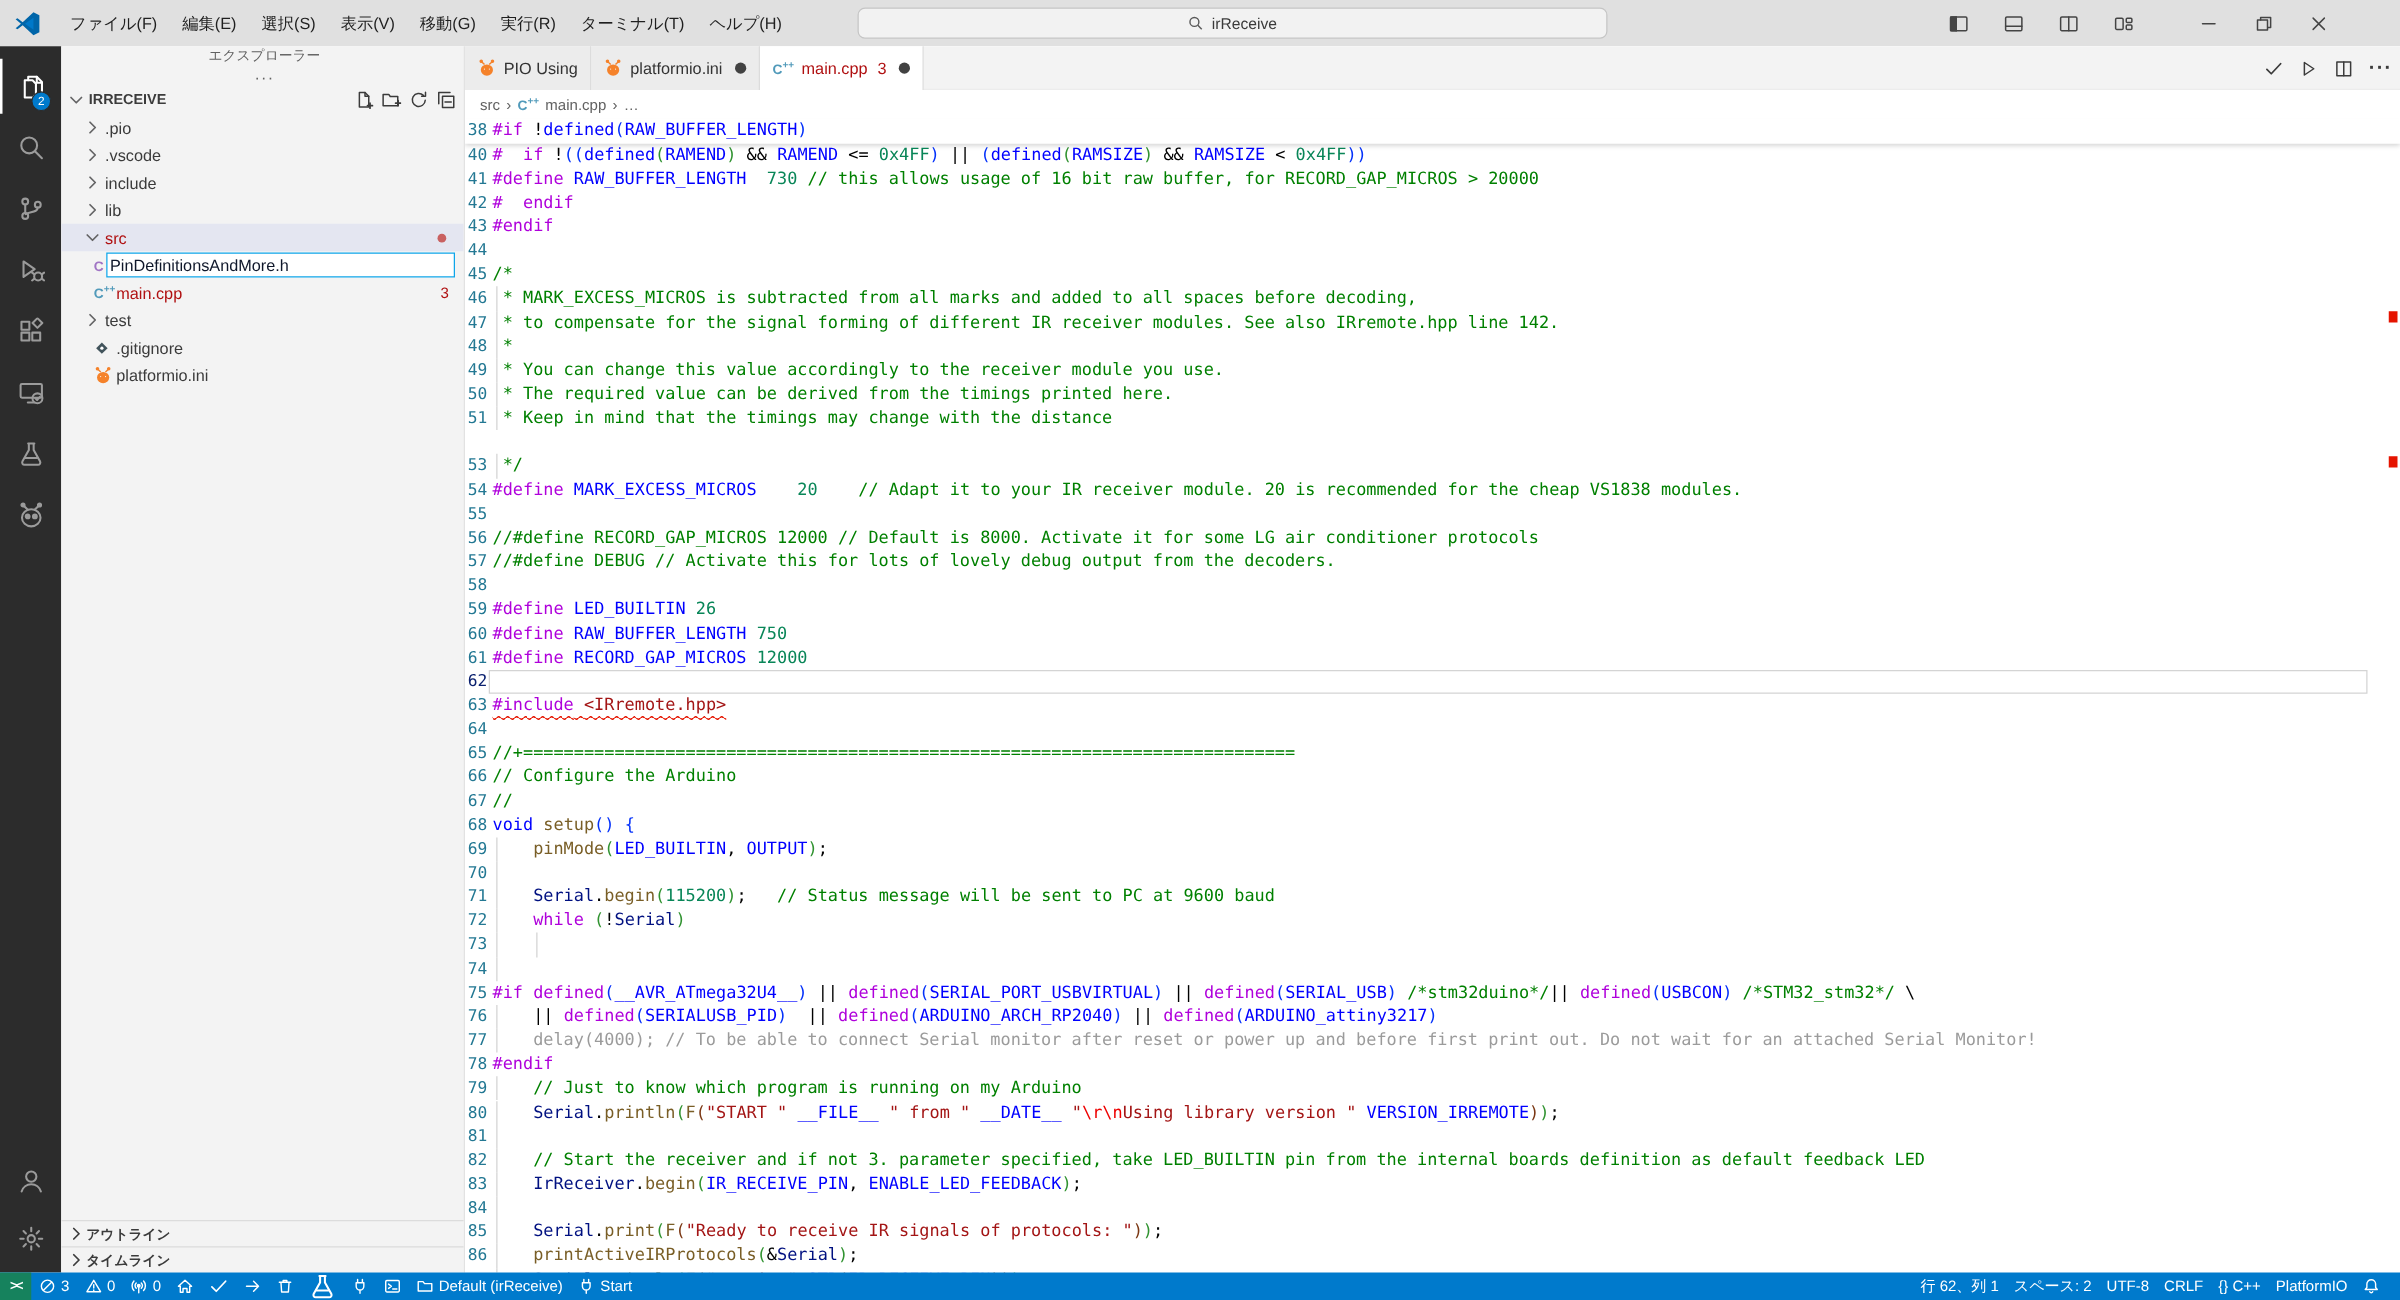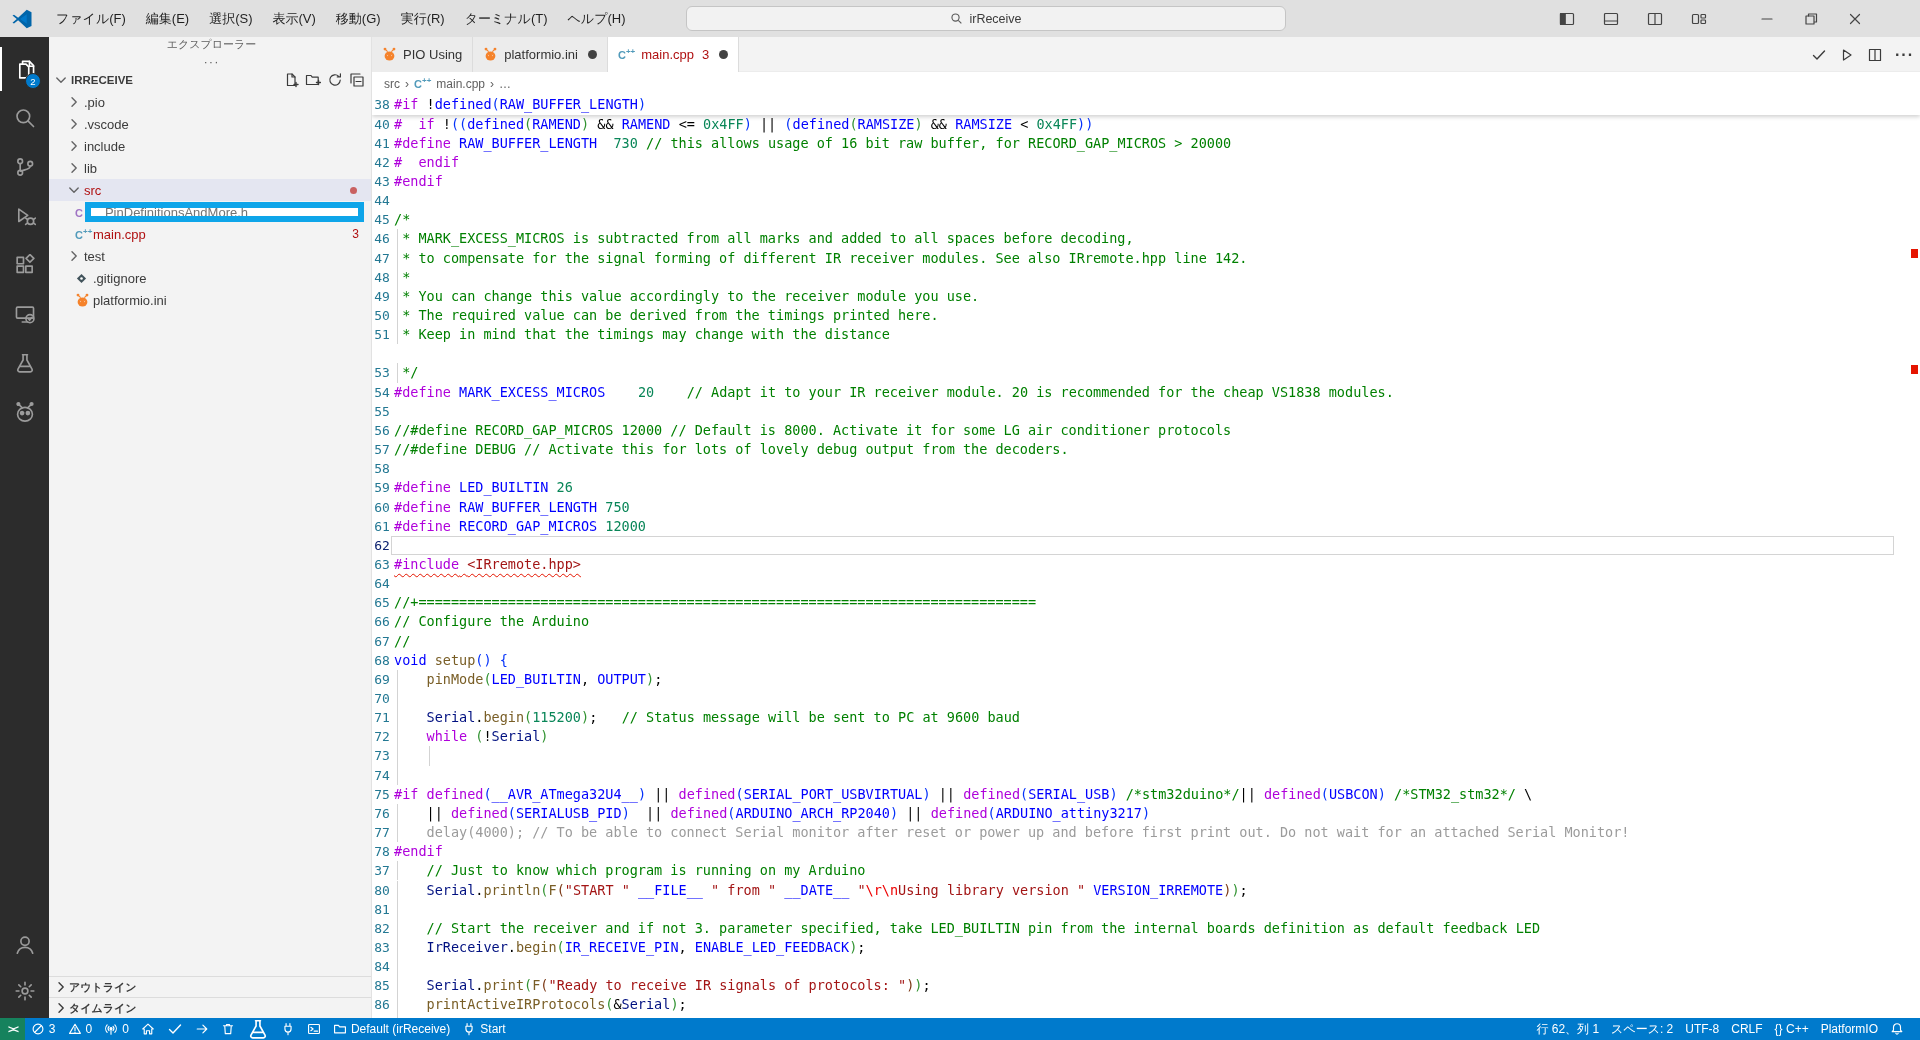--- a/index.html
+++ b/index.html
@@ -34,21 +34,21 @@
   .row-label { margin-left:2px; }
   .err-text { color:#b01011; }
   .root-row { font-weight:bold; font-size:11.5px; color:#3b3b3b; padding-left:4px; }
   .root-actions { position:absolute; right:6px; top:3px; display:flex; gap:6px; color:#3b3b3b; }
   .indent1 { padding-left:17px; }
   .indent2 { padding-left:26px; }
   .fic { width:16px; flex:0 0 16px; text-align:center; font-size:11px; font-weight:bold; }
   .fic .plus { font-size:8px; vertical-align:super; }
   .badge-dot { position:absolute; right:14px; top:8px; width:7px; height:7px; border-radius:50%; background:#c96161; }
   .badge-num { position:absolute; right:12px; color:#b01011; font-size:12px; }
-  #rename-input { flex:1; margin-left:2px; margin-right:7px; height:20px; border:6px solid #0ea5e9; background:#fff; font-size:13px; color:#737373; padding:0 14px; font-family:"Liberation Sans",sans-serif; outline:none; }
+  #rename-input { flex:1; margin-left:2px; margin-right:7px; height:20px; border:1px solid #0ea5e9; background:#fff; font-size:13px; color:#0f172a; padding:0 2px; font-family:"Liberation Sans",sans-serif; outline:none; }
   #sb-bottom { position:absolute; bottom:0; left:0; right:0; }
   .sb-section { height:21px; border-top:1px solid #dcdcdc; display:flex; align-items:center; font-size:11px; font-weight:bold; color:#3b3b3b; padding-left:4px; background:#f3f3f3; }
 
   
   #editor { position:absolute; left:372px; top:37px; width:1548px; height:981px; background:#fff; }
   #tabbar { position:absolute; left:0; top:0; width:100%; height:35px; background:#f3f3f3; display:flex; border-bottom:1px solid #ececec; }
   .tab { height:35px; display:flex; align-items:center; padding:0 10px; font-size:13px; color:#333333; background:#ececec; border-right:1px solid #dcdcdc; gap:6px; }
   .tab.active { background:#ffffff; }
   .tab .dirty { width:9px; height:9px; border-radius:50%; background:#424242; margin-left:4px; }
   .tab .tab-badge { color:#b01011; margin-left:2px; }
@@ -503,21 +503,21 @@
       <div class="code-line" style="top: 574.85px;"><span class="ln">69</span><div class="guide" style="left: 25px;"></div><span class="lc"><span class="tk-txt">    </span><span class="tk-fn">pinMode</span><span class="tk-b2">(</span><span class="tk-kw">LED_BUILTIN</span><span class="tk-txt">, </span><span class="tk-kw">OUTPUT</span><span class="tk-b2">)</span><span class="tk-txt">;</span></span></div>
       <div class="code-line" style="top: 594px;"><span class="ln">70</span><div class="guide" style="left: 25px;"></div><span class="lc"></span></div>
       <div class="code-line" style="top: 613.15px;"><span class="ln">71</span><div class="guide" style="left: 25px;"></div><span class="lc"><span class="tk-txt">    </span><span class="tk-var">Serial</span><span class="tk-txt">.</span><span class="tk-fn">begin</span><span class="tk-b2">(</span><span class="tk-num">115200</span><span class="tk-b2">)</span><span class="tk-txt">;   </span><span class="tk-cmt">// Status message will be sent to PC at 9600 baud</span></span></div>
       <div class="code-line" style="top: 632.3px;"><span class="ln">72</span><div class="guide" style="left: 25px;"></div><span class="lc"><span class="tk-txt">    </span><span class="tk-pp">while</span><span class="tk-txt"> </span><span class="tk-b2">(</span><span class="tk-op">!</span><span class="tk-var">Serial</span><span class="tk-b2">)</span></span></div>
       <div class="code-line" style="top: 651.45px;"><span class="ln">73</span><div class="guide" style="left: 25px;"></div><div class="guide" style="left: 57.4px;"></div></div>
       <div class="code-line" style="top: 670.6px;"><span class="ln">74</span><div class="guide" style="left: 25px;"></div><span class="lc"></span></div>
       <div class="code-line" style="top: 689.75px;"><span class="ln">75</span><span class="lc"><span class="tk-pp">#if</span><span class="tk-txt"> </span><span class="tk-pp">defined</span><span class="tk-b1">(</span><span class="tk-kw">__AVR_ATmega32U4__</span><span class="tk-b1">)</span><span class="tk-txt"> </span><span class="tk-op">||</span><span class="tk-txt"> </span><span class="tk-pp">defined</span><span class="tk-b1">(</span><span class="tk-kw">SERIAL_PORT_USBVIRTUAL</span><span class="tk-b1">)</span><span class="tk-txt"> </span><span class="tk-op">||</span><span class="tk-txt"> </span><span class="tk-pp">defined</span><span class="tk-b1">(</span><span class="tk-kw">SERIAL_USB</span><span class="tk-b1">)</span><span class="tk-txt"> </span><span class="tk-cmt">/*stm32duino*/</span><span class="tk-op">||</span><span class="tk-txt"> </span><span class="tk-pp">defined</span><span class="tk-b1">(</span><span class="tk-kw">USBCON</span><span class="tk-b1">)</span><span class="tk-txt"> </span><span class="tk-cmt">/*STM32_stm32*/</span><span class="tk-txt"> \</span></span></div>
       <div class="code-line" style="top: 708.9px;"><span class="ln">76</span><div class="guide" style="left: 25px;"></div><span class="lc"><span class="tk-txt">    </span><span class="tk-op">||</span><span class="tk-txt"> </span><span class="tk-pp">defined</span><span class="tk-b1">(</span><span class="tk-kw">SERIALUSB_PID</span><span class="tk-b1">)</span><span class="tk-txt">  </span><span class="tk-op">||</span><span class="tk-txt"> </span><span class="tk-pp">defined</span><span class="tk-b1">(</span><span class="tk-kw">ARDUINO_ARCH_RP2040</span><span class="tk-b1">)</span><span class="tk-txt"> </span><span class="tk-op">||</span><span class="tk-txt"> </span><span class="tk-pp">defined</span><span class="tk-b1">(</span><span class="tk-kw">ARDUINO_attiny3217</span><span class="tk-b1">)</span></span></div>
       <div class="code-line" style="top: 728.05px;"><span class="ln">77</span><div class="guide" style="left: 25px;"></div><span class="lc"><span class="tk-dim">    delay(4000); // To be able to connect Serial monitor after reset or power up and before first print out. Do not wait for an attached Serial Monitor!</span></span></div>
       <div class="code-line" style="top: 747.2px;"><span class="ln">78</span><span class="lc"><span class="tk-pp">#endif</span></span></div>
-      <div class="code-line" style="top: 766.35px;"><span class="ln">37</span><div class="guide" style="left: 25px;"></div><span class="lc"><span class="tk-txt">    </span><span class="tk-cmt">// Just to know which program is running on my Arduino</span></span></div>
+      <div class="code-line" style="top: 766.35px;"><span class="ln">79</span><div class="guide" style="left: 25px;"></div><span class="lc"><span class="tk-txt">    </span><span class="tk-cmt">// Just to know which program is running on my Arduino</span></span></div>
       <div class="code-line" style="top: 785.5px;"><span class="ln">80</span><div class="guide" style="left: 25px;"></div><span class="lc"><span class="tk-txt">    </span><span class="tk-var">Serial</span><span class="tk-txt">.</span><span class="tk-fn">println</span><span class="tk-b2">(</span><span class="tk-fn">F</span><span class="tk-b3">(</span><span class="tk-str">"START "</span><span class="tk-txt"> </span><span class="tk-kw">__FILE__</span><span class="tk-txt"> </span><span class="tk-str">" from "</span><span class="tk-txt"> </span><span class="tk-kw">__DATE__</span><span class="tk-txt"> </span><span class="tk-str">"</span><span class="tk-esc">\r\n</span><span class="tk-str">Using library version "</span><span class="tk-txt"> </span><span class="tk-kw">VERSION_IRREMOTE</span><span class="tk-b3">)</span><span class="tk-b2">)</span><span class="tk-txt">;</span></span></div>
       <div class="code-line" style="top: 804.65px;"><span class="ln">81</span><div class="guide" style="left: 25px;"></div><span class="lc"></span></div>
       <div class="code-line" style="top: 823.8px;"><span class="ln">82</span><div class="guide" style="left: 25px;"></div><span class="lc"><span class="tk-txt">    </span><span class="tk-cmt">// Start the receiver and if not 3. parameter specified, take LED_BUILTIN pin from the internal boards definition as default feedback LED</span></span></div>
       <div class="code-line" style="top: 842.95px;"><span class="ln">83</span><div class="guide" style="left: 25px;"></div><span class="lc"><span class="tk-txt">    </span><span class="tk-var">IrReceiver</span><span class="tk-txt">.</span><span class="tk-fn">begin</span><span class="tk-b2">(</span><span class="tk-kw">IR_RECEIVE_PIN</span><span class="tk-txt">, </span><span class="tk-kw">ENABLE_LED_FEEDBACK</span><span class="tk-b2">)</span><span class="tk-txt">;</span></span></div>
       <div class="code-line" style="top: 862.1px;"><span class="ln">84</span><div class="guide" style="left: 25px;"></div><span class="lc"></span></div>
       <div class="code-line" style="top: 881.25px;"><span class="ln">85</span><div class="guide" style="left: 25px;"></div><span class="lc"><span class="tk-txt">    </span><span class="tk-var">Serial</span><span class="tk-txt">.</span><span class="tk-fn">print</span><span class="tk-b2">(</span><span class="tk-fn">F</span><span class="tk-b3">(</span><span class="tk-str">"Ready to receive IR signals of protocols: "</span><span class="tk-b3">)</span><span class="tk-b2">)</span><span class="tk-txt">;</span></span></div>
       <div class="code-line" style="top: 900.4px;"><span class="ln">86</span><div class="guide" style="left: 25px;"></div><span class="lc"><span class="tk-txt">    </span><span class="tk-fn">printActiveIRProtocols</span><span class="tk-b2">(</span><span class="tk-op">&amp;</span><span class="tk-var">Serial</span><span class="tk-b2">)</span><span class="tk-txt">;</span></span></div>
       <div class="code-line" style="top: 919.55px;"><span class="ln">87</span><div class="guide" style="left: 25px;"></div><span class="lc"><span class="tk-txt">    </span><span class="tk-var">Serial</span><span class="tk-txt">.</span><span class="tk-fn">println</span><span class="tk-b2">(</span><span class="tk-fn">F</span><span class="tk-b3">(</span><span class="tk-str">"at pin "</span><span class="tk-txt"> </span><span class="tk-kw">STR</span><span class="tk-b3">(</span><span class="tk-kw">IR_RECEIVE_PIN</span><span class="tk-b3">))</span><span class="tk-b2">)</span><span class="tk-txt">;</span></span></div>
       <div id="sticky">
         <div class="code-line" style="top: 0px;"><span class="ln">38</span><span class="lc"><span class="tk-pp">#if</span><span class="tk-txt"> </span><span class="tk-op">!</span><span class="tk-kw">defined</span><span class="tk-b1">(</span><span class="tk-kw">RAW_BUFFER_LENGTH</span><span class="tk-b1">)</span></span></div>

